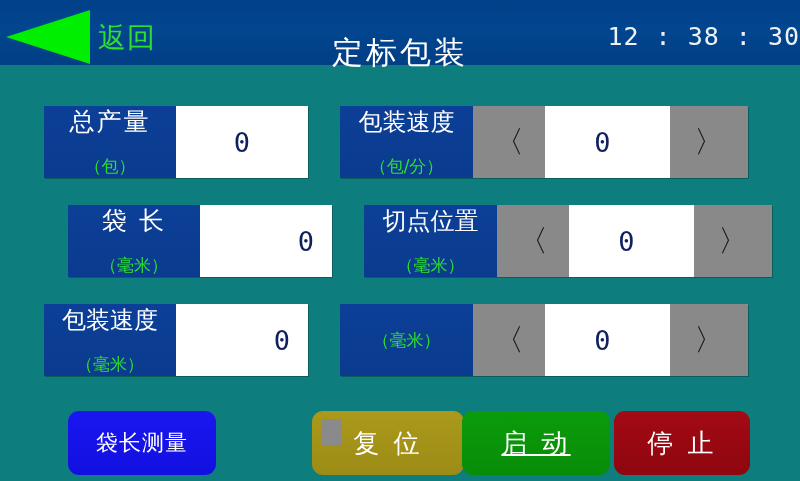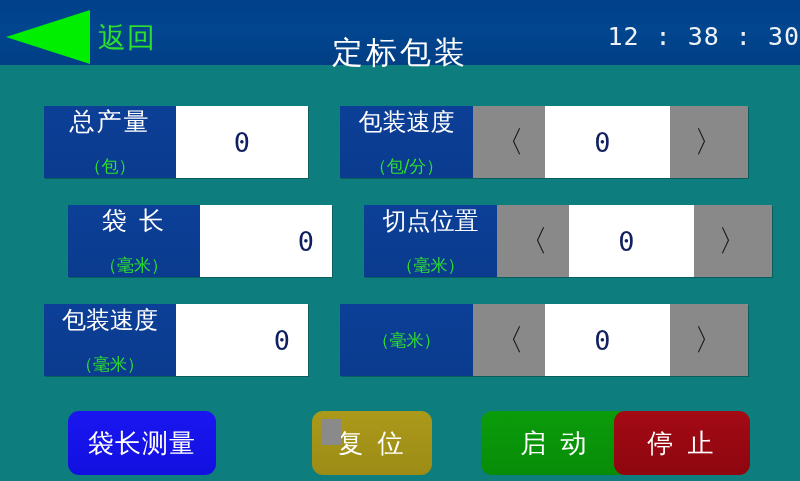--- a/index.html
+++ b/index.html
@@ -198,40 +198,41 @@
     font-size: 26px;
     letter-spacing: 3px;
     line-height: 1;
   }
   #btn-measure {
     left: 68px;
     width: 148px;
     background: #1412ea;
     background: linear-gradient(to bottom, #1a16f0 0%, #1210e0 100%);
   }
-  #btn-measure .btn-label { font-size: 26px; letter-spacing: 1px; }
+  #btn-measure .btn-label { font-size: 22px; letter-spacing: 1px; }
   #btn-reset {
     left: 312px;
-    width: 120px;
+    width: 152px;
     background: #a6951a;
     background: linear-gradient(to bottom, #ab991a 0%, #9c8c16 100%);
   }
   #btn-reset-indicator {
     position: absolute;
     left: 9px;
     top: 8px;
     width: 20px;
     height: 26px;
     background: #8a8a8a;
   }
   #btn-start {
-    left: 481px;
+    left: 462px;
     width: 148px;
     background: #0a960a;
     background: linear-gradient(to bottom, #0a9c0a 0%, #088c08 100%);
+    text-decoration: underline;
   }
   #btn-stop {
     left: 614px;
     width: 136px;
     background: #9a0812;
     background: linear-gradient(to bottom, #a30a14 0%, #8e060f 100%);
   }
 </style>
 </head>
 <body>

